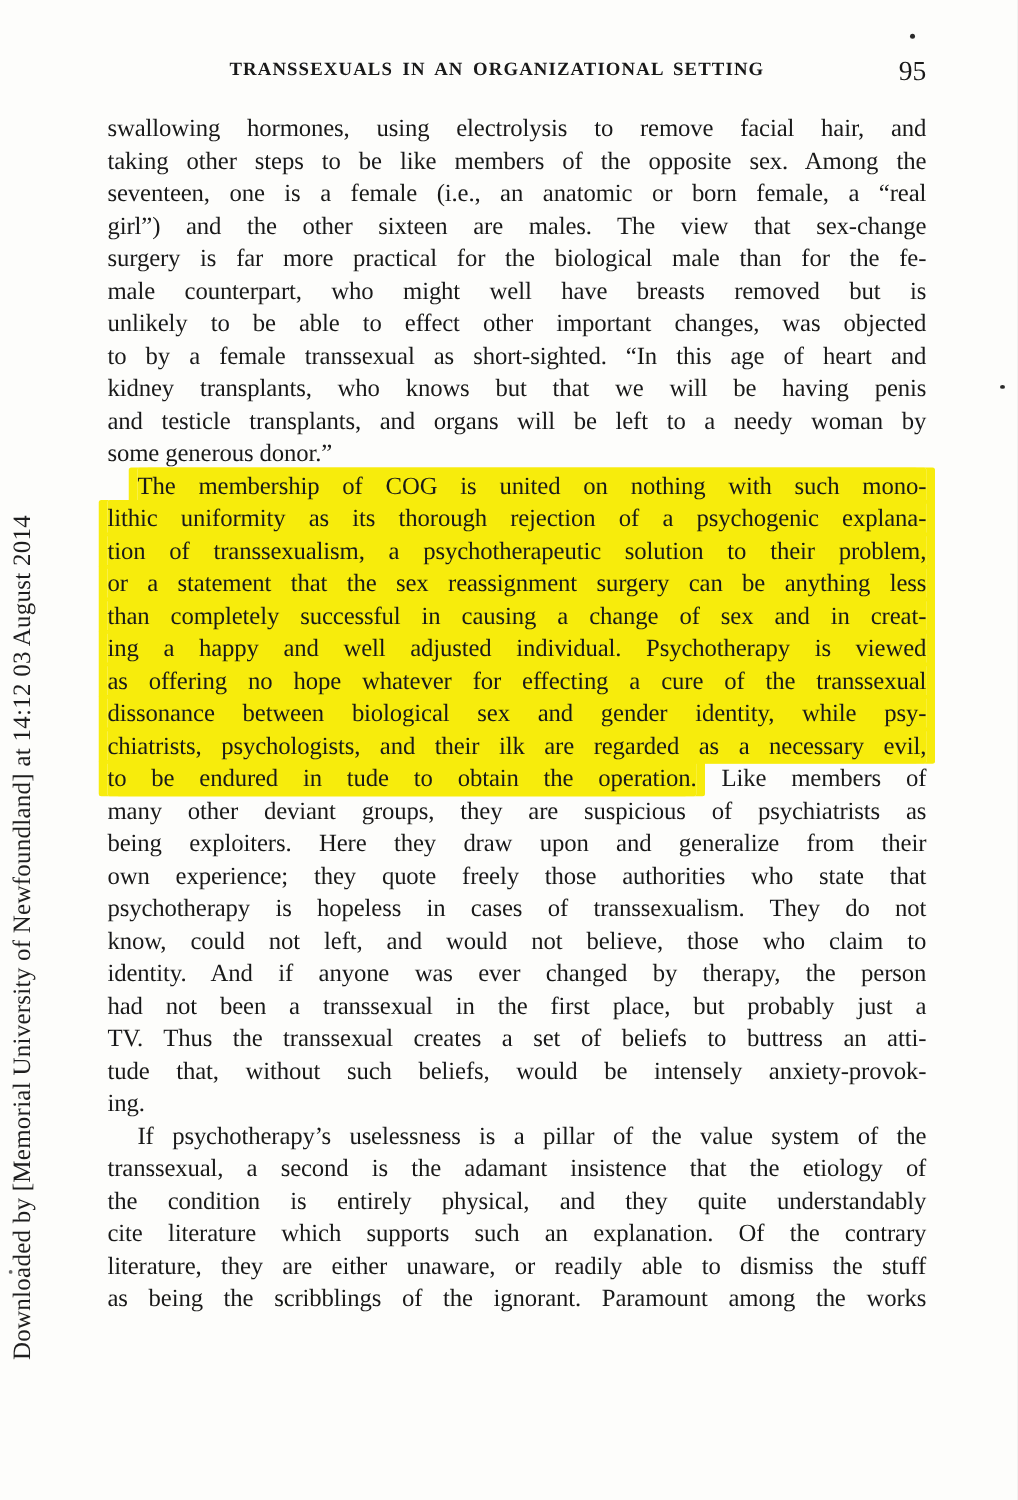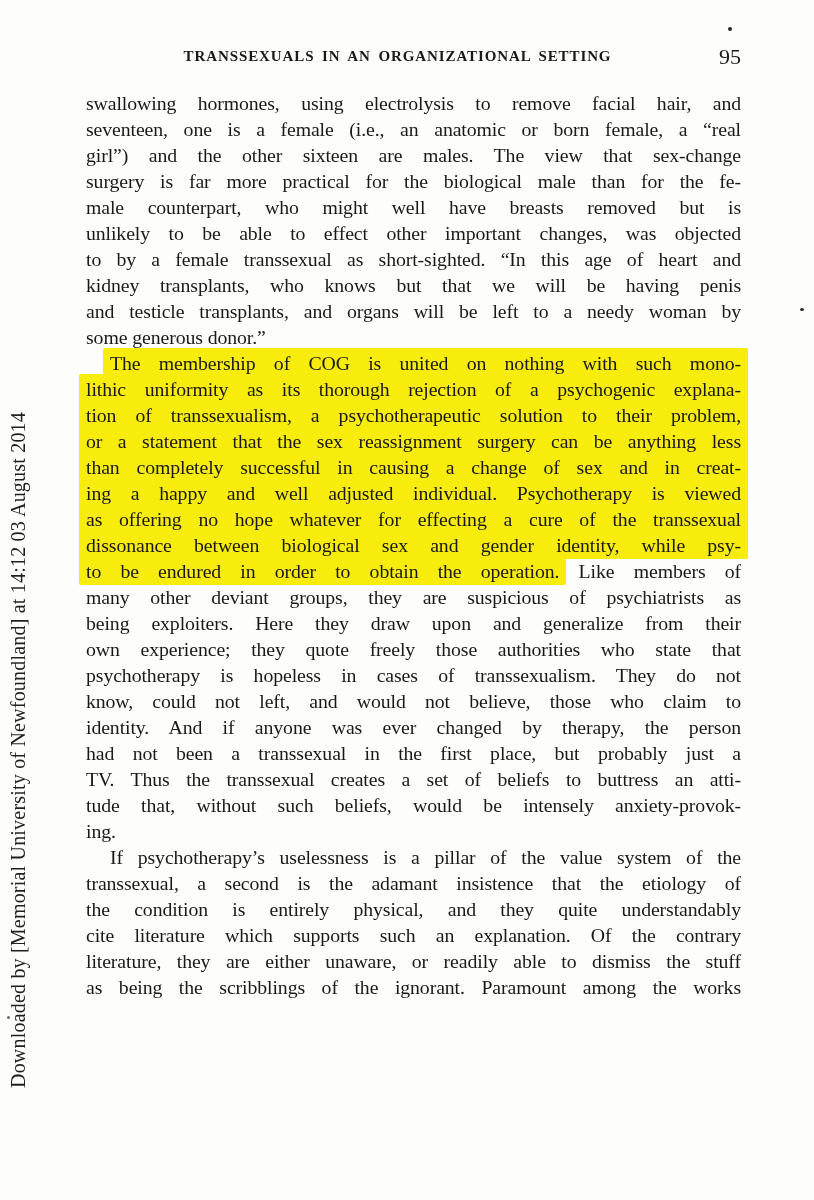--- a/index.html
+++ b/index.html
@@ -103,38 +103,40 @@
 
   <div class="watermark">Downloaded by [Memorial University of Newfoundland] at 14:12 03 August 2014</div>
 
   <div class="header">
     <span class="running-title">TRANSSEXUALS IN AN ORGANIZATIONAL SETTING</span>
     <span class="page-number">95</span>
   </div>
 
   <div class="body-text">
       <div class="line">swallowing hormones, using electrolysis to remove facial hair, and</div>
+      <div class="line">taking other steps to be like members of the opposite sex. Among the</div>
       <div class="line">seventeen, one is a female (i.e., an anatomic or born female, a “real</div>
       <div class="line">girl”) and the other sixteen are males. The view that sex-change</div>
       <div class="line">surgery is far more practical for the biological male than for the fe-</div>
       <div class="line">male counterpart, who might well have breasts removed but is</div>
       <div class="line">unlikely to be able to effect other important changes, was objected</div>
       <div class="line">to by a female transsexual as short-sighted. “In this age of heart and</div>
       <div class="line">kidney transplants, who knows but that we will be having penis</div>
       <div class="line">and testicle transplants, and organs will be left to a needy woman by</div>
       <div class="line para-end">some generous donor.”</div>
       <div class="line indent"><span class="hl">The membership of COG is united on nothing with such mono-</span></div>
       <div class="line"><span class="hl">lithic uniformity as its thorough rejection of a psychogenic explana-</span></div>
       <div class="line"><span class="hl">tion of transsexualism, a psychotherapeutic solution to their problem,</span></div>
       <div class="line"><span class="hl">or a statement that the sex reassignment surgery can be anything less</span></div>
       <div class="line"><span class="hl">than completely successful in causing a change of sex and in creat-</span></div>
       <div class="line"><span class="hl">ing a happy and well adjusted individual. Psychotherapy is viewed</span></div>
       <div class="line"><span class="hl">as offering no hope whatever for effecting a cure of the transsexual</span></div>
       <div class="line"><span class="hl">dissonance between biological sex and gender identity, while psy-</span></div>
-      <div class="line"><span class="hl">to be endured in order to obtain the operation.</span> Like members of</div>
+      <div class="line"><span class="hl">chiatrists, psychologists, and their ilk are regarded as a necessary evil,</span></div>
+      <div class="line"><span class="hl">to be endured in tude to obtain the operation.</span> Like members of</div>
       <div class="line">many other deviant groups, they are suspicious of psychiatrists as</div>
       <div class="line">being exploiters. Here they draw upon and generalize from their</div>
       <div class="line">own experience; they quote freely those authorities who state that</div>
       <div class="line">psychotherapy is hopeless in cases of transsexualism. They do not</div>
       <div class="line">know, could not left, and would not believe, those who claim to</div>
       <div class="line">identity. And if anyone was ever changed by therapy, the person</div>
       <div class="line">had not been a transsexual in the first place, but probably just a</div>
       <div class="line">TV. Thus the transsexual creates a set of beliefs to buttress an atti-</div>
       <div class="line">tude that, without such beliefs, would be intensely anxiety-provok-</div>
       <div class="line para-end">ing.</div>

